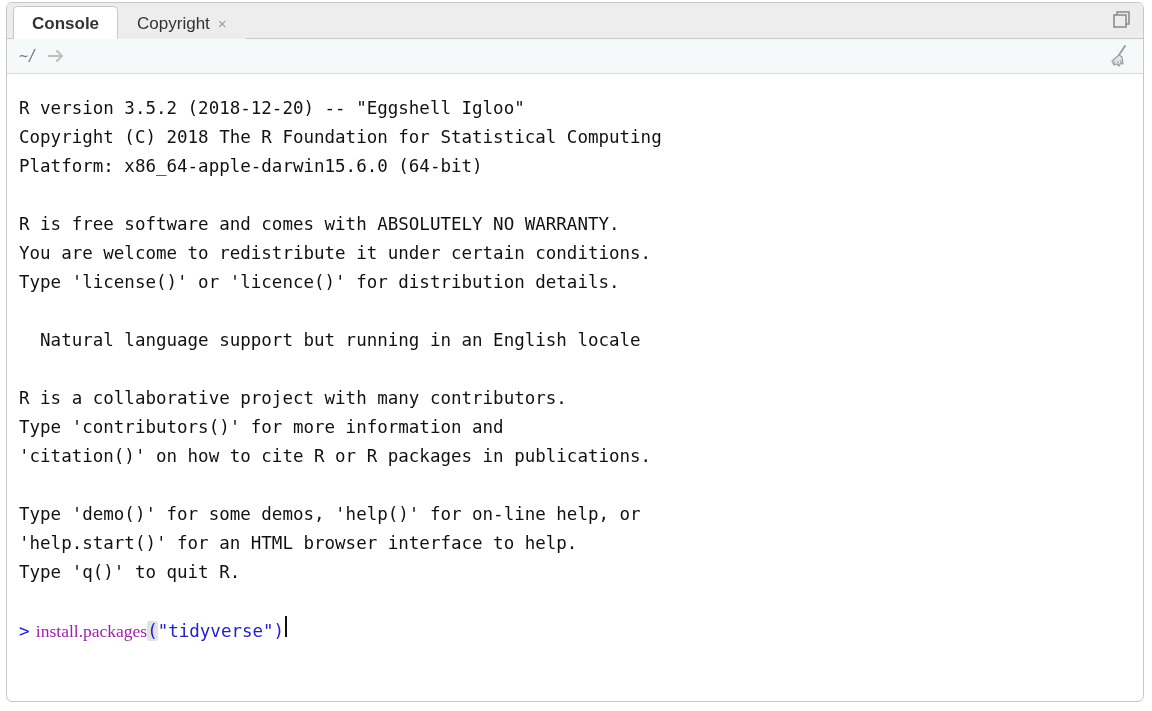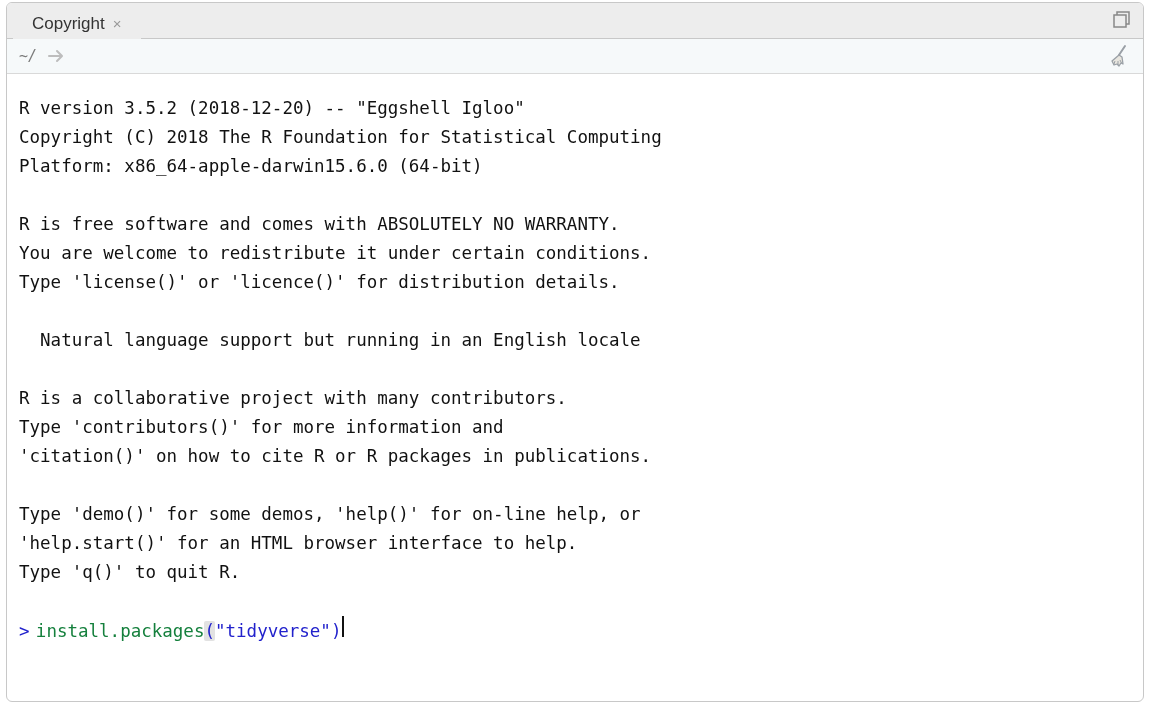--- a/index.html
+++ b/index.html
@@ -112,21 +112,21 @@
     display: flex;
     align-items: baseline;
   }
   .prompt-char {
     color: #2222cc;
     margin-right: 0.6ch;
   }
   .cmd {
     color: #2222cc;
   }
-  .cmd .fn { color: #15803d; }
+  .cmd .fn { color: #a21caf; font-family: Liberation Serif, serif; }
   .cmd .paren-hl {
     color: #2222cc;
     background: #e2e2e2;
     border-radius: 2px;
   }
   .cmd .str { color: #2222cc; }
   .cursor {
     display: inline-block;
     width: 1.6px;
     height: 21px;
@@ -134,20 +134,23 @@
     vertical-align: -3px;
     margin-left: 1px;
   }
 </style>
 </head>
 <body>
 
 <div class="panel">
 
   <div class="tabbar">
+    <div class="tab active">
+      <span>Console</span>
+    </div>
     <div class="tab">
       <span>Copyright</span>
       <span class="close-x">×</span>
     </div>
     <div class="tabbar-right">
       <span class="restore-icon">
         <svg width="22" height="22" viewBox="0 0 22 22">
           <rect x="6" y="3" width="12" height="12" fill="none" stroke="#888" stroke-width="1.5"></rect>
           <rect x="3" y="6" width="12" height="12" fill="#ededed" stroke="#888" stroke-width="1.5"></rect>
         </svg>

